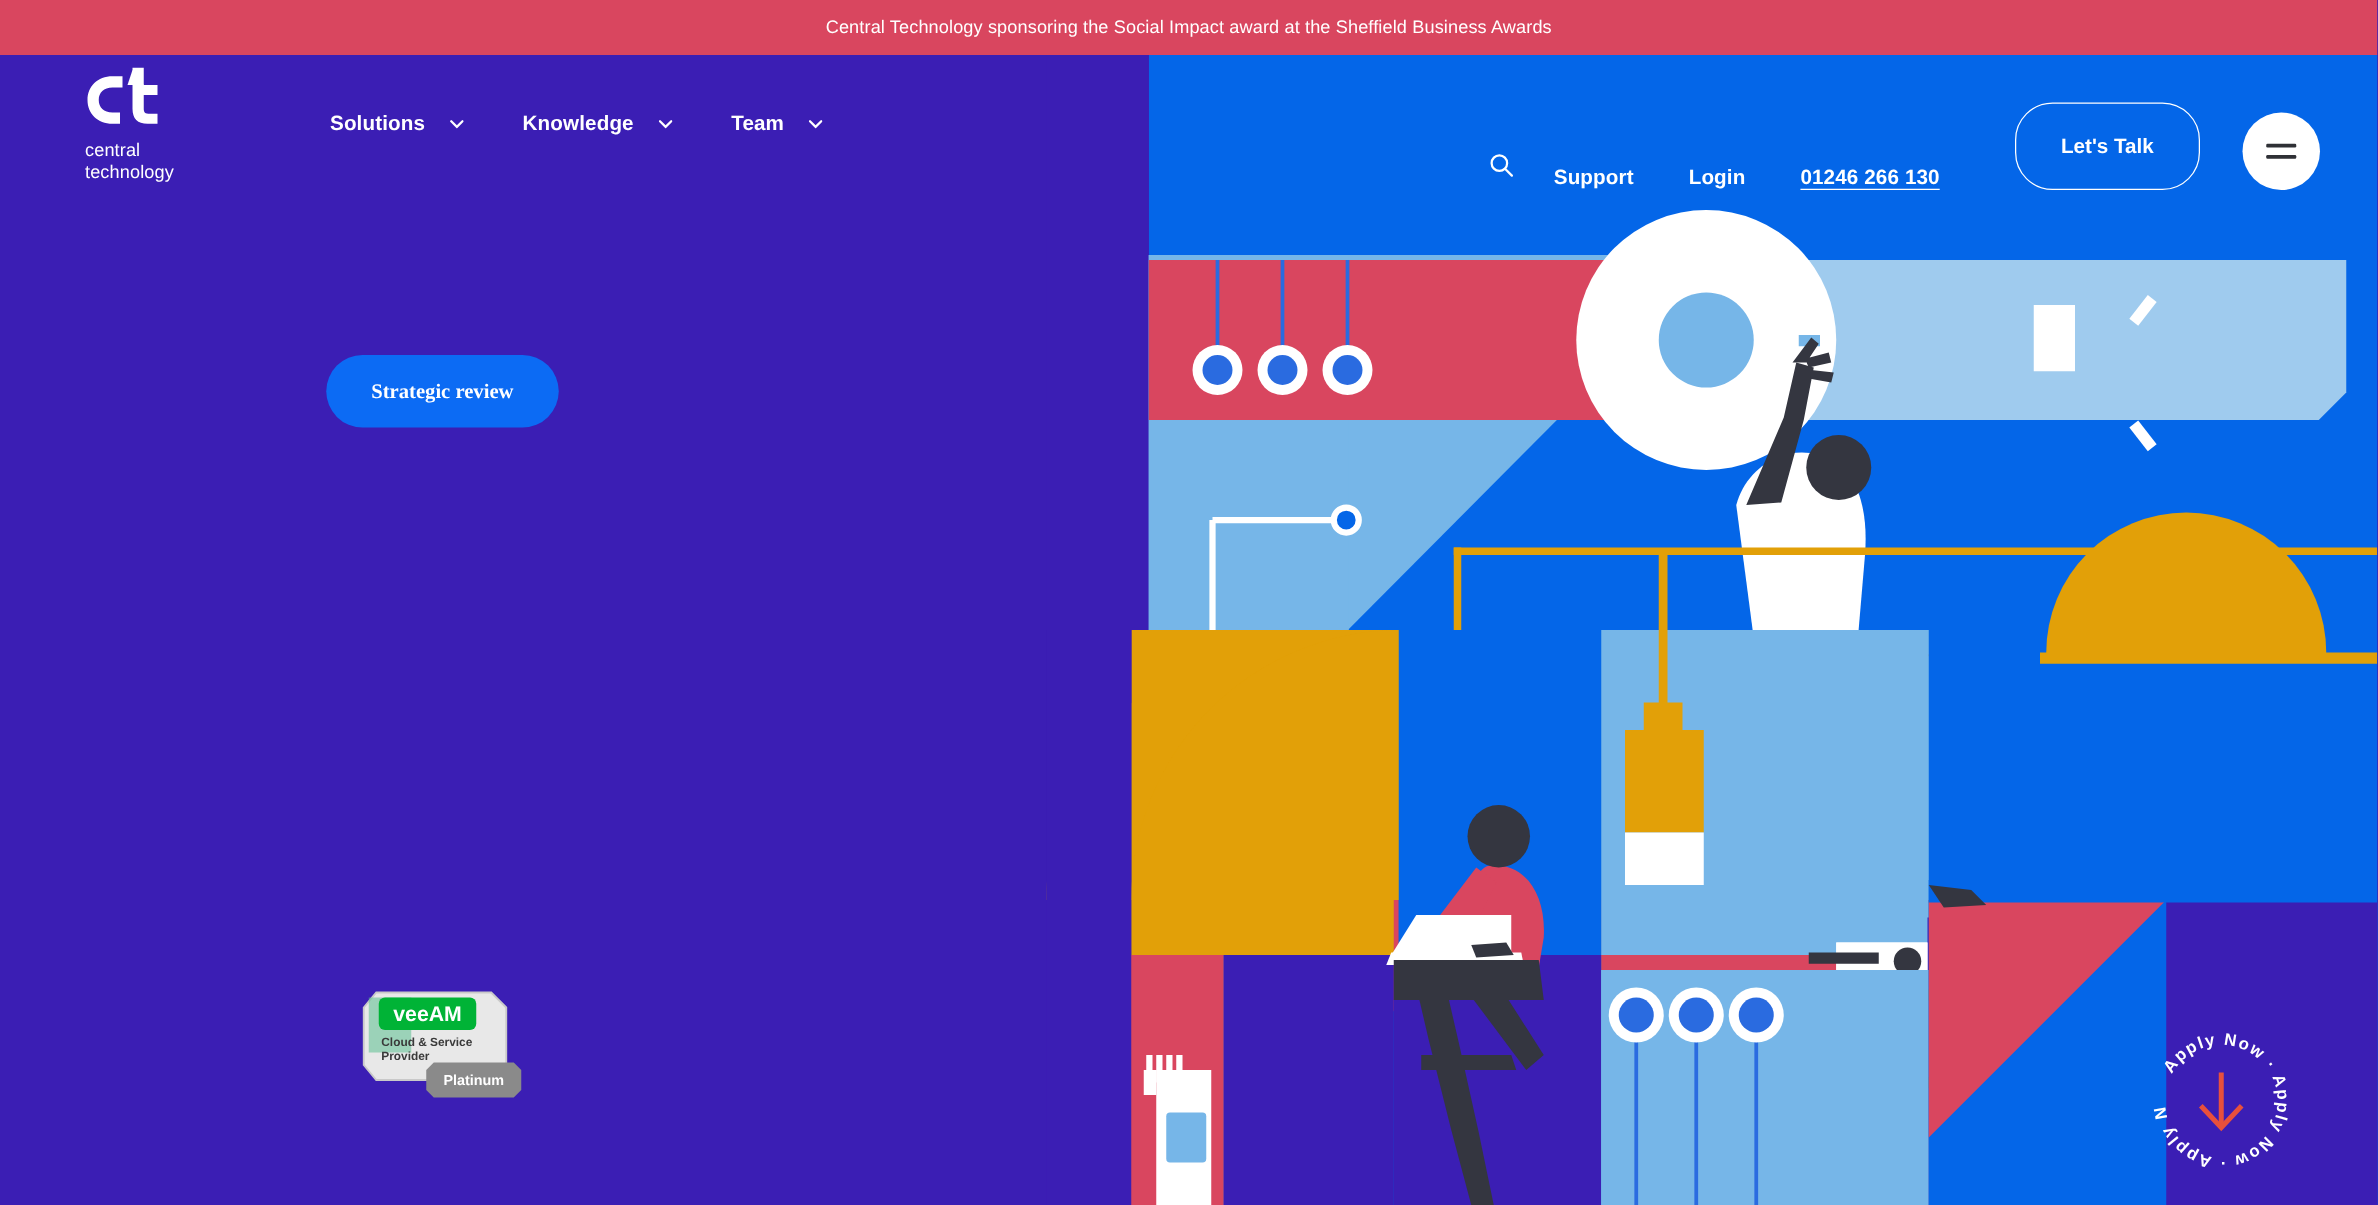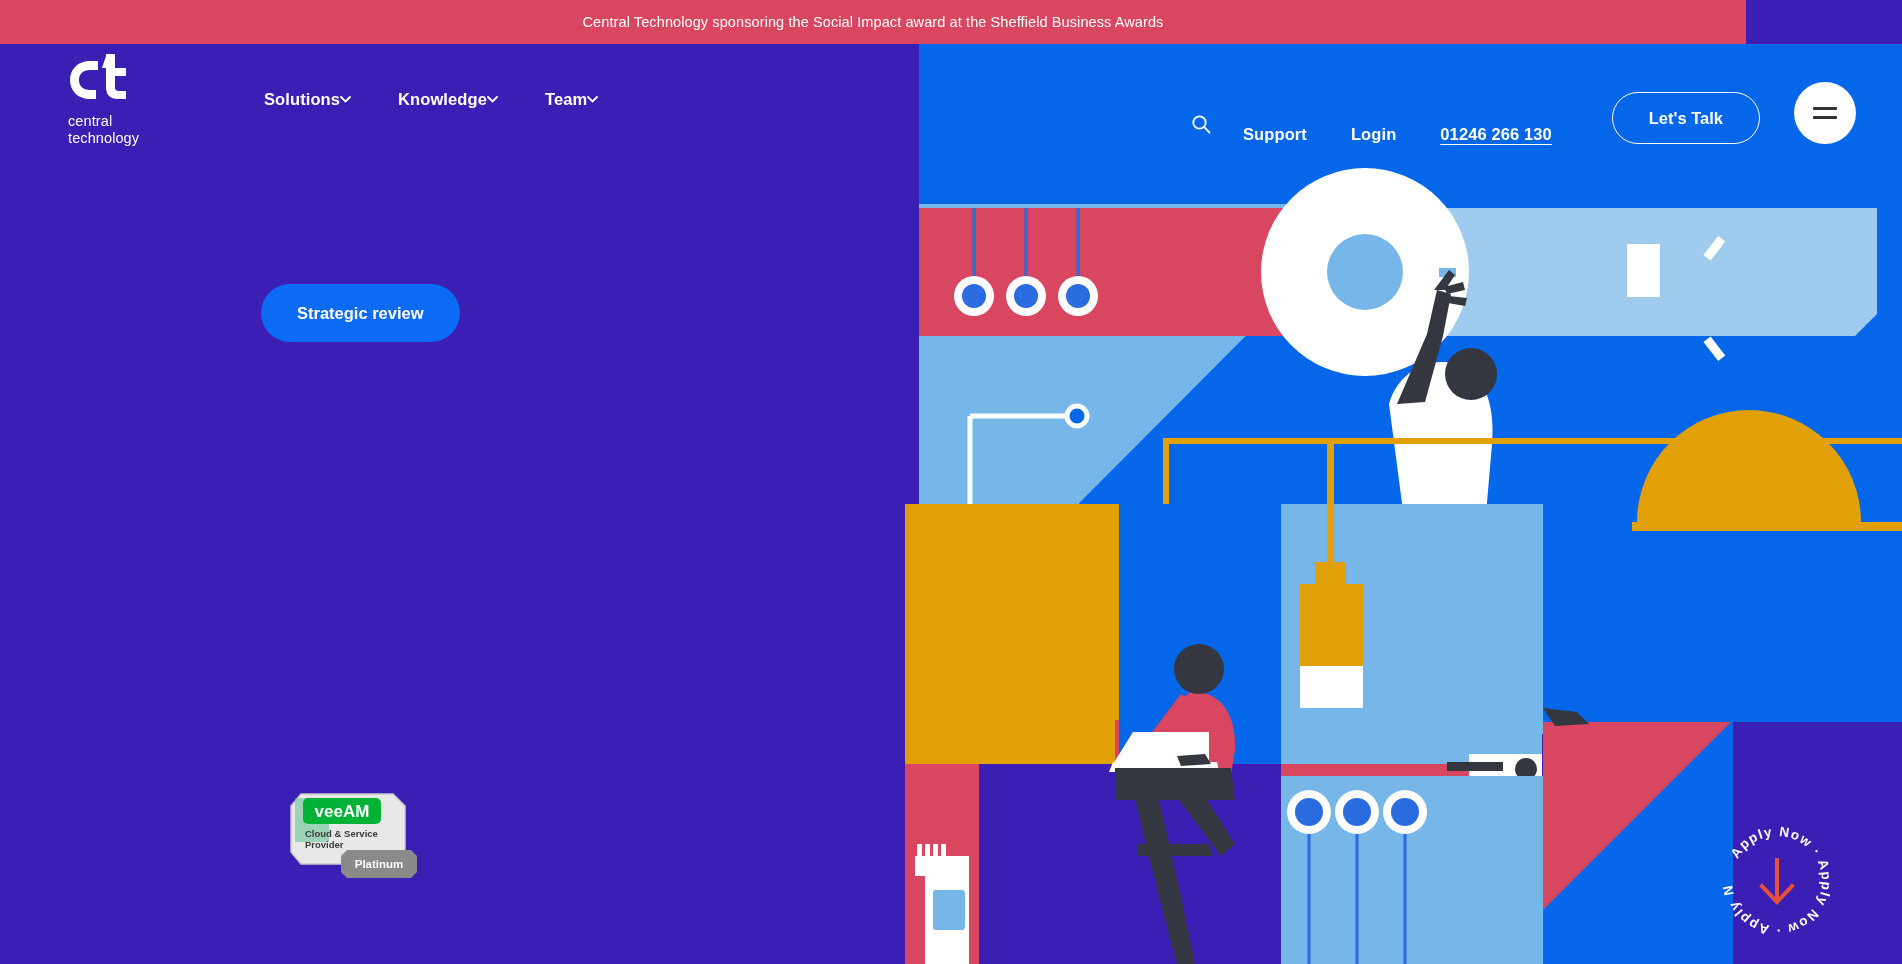--- a/index.html
+++ b/index.html
@@ -9,21 +9,21 @@
     overflow: hidden;
     font-family: "Liberation Sans", sans-serif;
     background: #3B1EB4;
   }
 
   .page { position: relative; width: 1902px; height: 964px; overflow: hidden; }
 
   
   .announce {
     position: absolute; left: 0; top: 0;
-    width: 1746px; height: 44px;
+    width: 1902px; height: 44px;
     background: #D9465F;
     display: flex; align-items: center; justify-content: center;
   }
   .announce-text {
     color: #ffffff; font-size: 14.5px; font-weight: 400;
     letter-spacing: .1px; white-space: nowrap;
   }
 
   
   .bg-purple {
@@ -48,21 +48,21 @@
   .logo-word {
     margin-top: 9px; font-size: 14.5px; line-height: 17px;
     font-weight: 500; letter-spacing: .1px; color: #fff;
   }
 
   .nav-left {
     position: absolute; left: 264px; top: 46px;
     display: flex; align-items: center; gap: 47px;
   }
   .nav-item {
-    display: flex; align-items: center; gap: 0;
+    display: flex; align-items: center; gap: 20px;
     color: #fff; font-size: 16.5px; font-weight: 700;
     cursor: pointer; letter-spacing: .1px;
   }
   .chev { display: block; width: 11px; height: 7px; }
 
   .nav-right {
     position: absolute; right: 46px; top: 38px;
     display: flex; align-items: flex-end; gap: 0;
   }
   .icon-btn {
@@ -74,21 +74,21 @@
     color: #fff; font-size: 16.5px; font-weight: 700;
     text-decoration: none; margin-right: 44px; cursor: pointer;
     letter-spacing: .1px;
   }
   .nav-phone {
     color: #fff; font-size: 16.5px; font-weight: 700;
     text-decoration: underline; text-underline-offset: 4px;
     margin-right: 60px; cursor: pointer; letter-spacing: .1px; margin-top: 42px;
   }
   .cta-outline {
-    height: 52px; padding: 0 36px; border: 1.5px solid #fff;
+    height: 70px; padding: 0 36px; border: 1.5px solid #fff;
     border-radius: 30px; background: transparent; color: #fff;
     font-size: 16.5px; font-weight: 700; cursor: pointer;
     display: flex; align-items: center; justify-content: center;
     margin-right: 34px; font-family: "Liberation Sans", sans-serif;
   }
   .burger {
     width: 62px; height: 62px; border-radius: 50%;
     background: #fff; display: flex; flex-direction: column;
     align-items: center; justify-content: center; gap: 6px;
     cursor: pointer;
@@ -106,21 +106,21 @@
   }
   .hero p {
     margin-top: 42px; color: #E6E2F7; font-size: 16.5px;
     line-height: 27px; max-width: 385px; font-weight: 400;
   }
   .btn-primary {
     margin-top: 48px; display: inline-flex; align-items: center;
     justify-content: center; height: 58px; padding: 0 36px;
     background: #0C6BF4; color: #fff; border: none; border-radius: 30px;
     font-size: 16.5px; font-weight: 700; cursor: pointer;
-    font-family: Liberation Sans, sans-serif;
+    font-family: Liberation Serif, serif;
   }
 
   
   .veeam {
     position: absolute; left: 289px; top: 782px; width: 130px; height: 100px; z-index: 30;
   }
 
   
   .illus {
     position: absolute; left: 837px; top: 44px;

